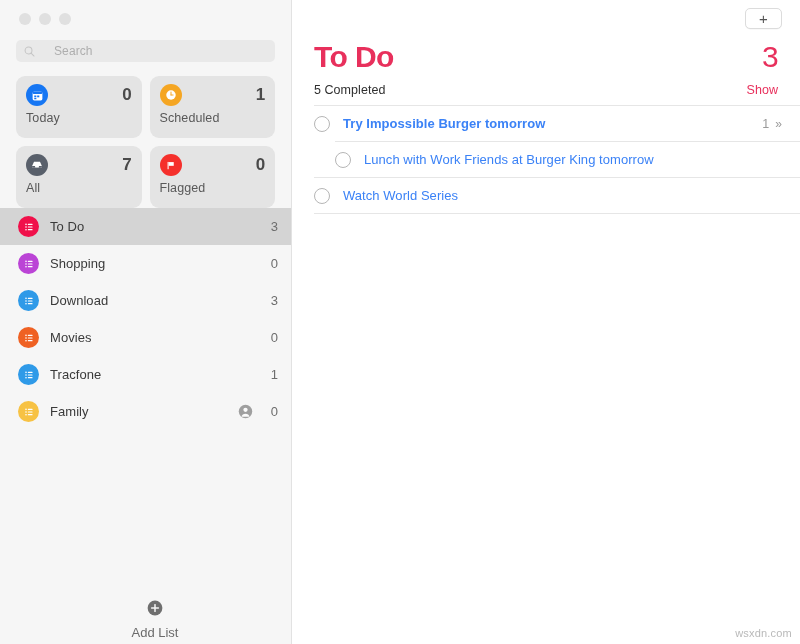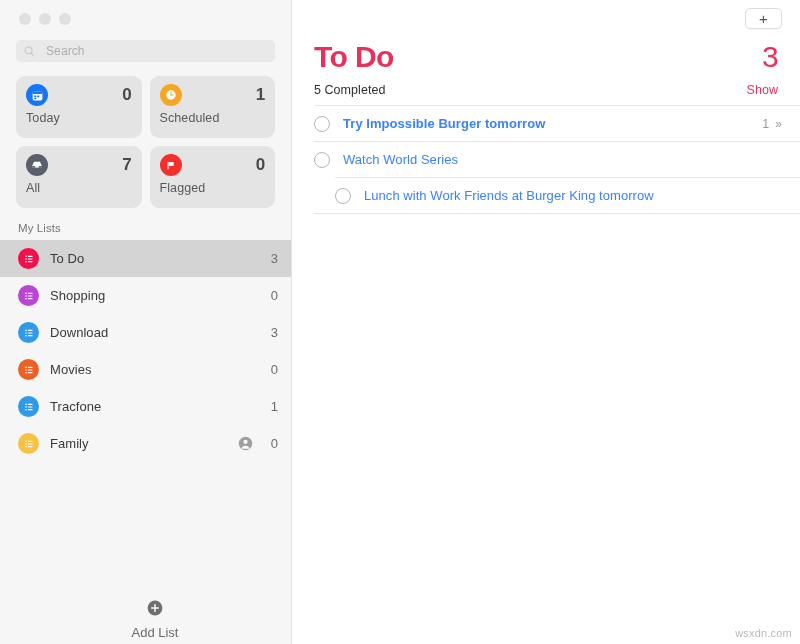--- a/index.html
+++ b/index.html
@@ -23,21 +23,21 @@
   .traffic-lights {
     display:flex; gap:8px;
     padding:13px 0 0 19px;
     height:34px; align-items:flex-start;
   }
   .tl { width:12px; height:12px; border-radius:50%; background:#e0e0e0; }
 
   .search-wrap { padding:6px 16px 0 16px; }
   .search-box {
     height:22px; background:#e9e9e9; border-radius:5px;
-    display:flex; align-items:center; gap:11px; padding:0 8px;
+    display:flex; align-items:center; gap:19px; padding:0 8px;
   }
   .search-icon { width:11px; height:11px; flex:0 0 11px; opacity:.45; }
   .search-placeholder { font-size:12px; color:#aeaeae; letter-spacing:.1px; }
 
   
   .smart-grid {
     display:grid; grid-template-columns:1fr 1fr;
     gap:8px; padding:14px 16px 0 16px;
   }
   .smart-card {
@@ -210,21 +210,20 @@
               <rect x="4.4" y="3.6" width="1.3" height="9" fill="#fff"></rect>
               <path d="M5.7 3.8 H12 V8.4 H5.7 Z" fill="#fff"></path>
             </svg>
           </div>
           <span class="smart-count">0</span>
         </div>
         <div class="smart-label">Flagged</div>
       </div>
     </div>
 
-    <div class="mylists-header">My Lists</div>
 
     <div>
 
       <div class="list-row selected">
         <span class="list-dot" style="background:#f0104a">
           <svg width="12" height="12" viewBox="0 0 16 16">
             <circle cx="4" cy="4.4" r="1.1" fill="#fff"></circle>
               <rect x="6.4" y="3.6" width="6.4" height="1.6" rx=".7" fill="#fff"></rect>
             <circle cx="4" cy="8" r="1.1" fill="#fff"></circle>
               <rect x="6.4" y="7.2" width="6.4" height="1.6" rx=".7" fill="#fff"></rect>
@@ -349,28 +348,28 @@
 
       <div class="task-row">
         <span class="circle"></span>
         <span class="task-text bold">Try Impossible Burger tomorrow</span>
         <span class="task-meta">
           <span class="task-count">1</span>
           <span class="task-chevron">»</span>
         </span>
       </div>
 
+      <div class="task-row sub">
+        <span class="circle"></span>
+        <span class="task-text">Lunch with Work Friends at Burger King tomorrow</span>
+      </div>
+
       <div class="task-row">
         <span class="circle"></span>
         <span class="task-text">Watch World Series</span>
       </div>
 
-      <div class="task-row sub">
-        <span class="circle"></span>
-        <span class="task-text">Lunch with Work Friends at Burger King tomorrow</span>
-      </div>
-
       <div style="border-top:1px solid #e6e6e6;"></div>
     </div>
 
     <div class="watermark">wsxdn.com</div>
   </div>
 </div>
 
 </body></html>

